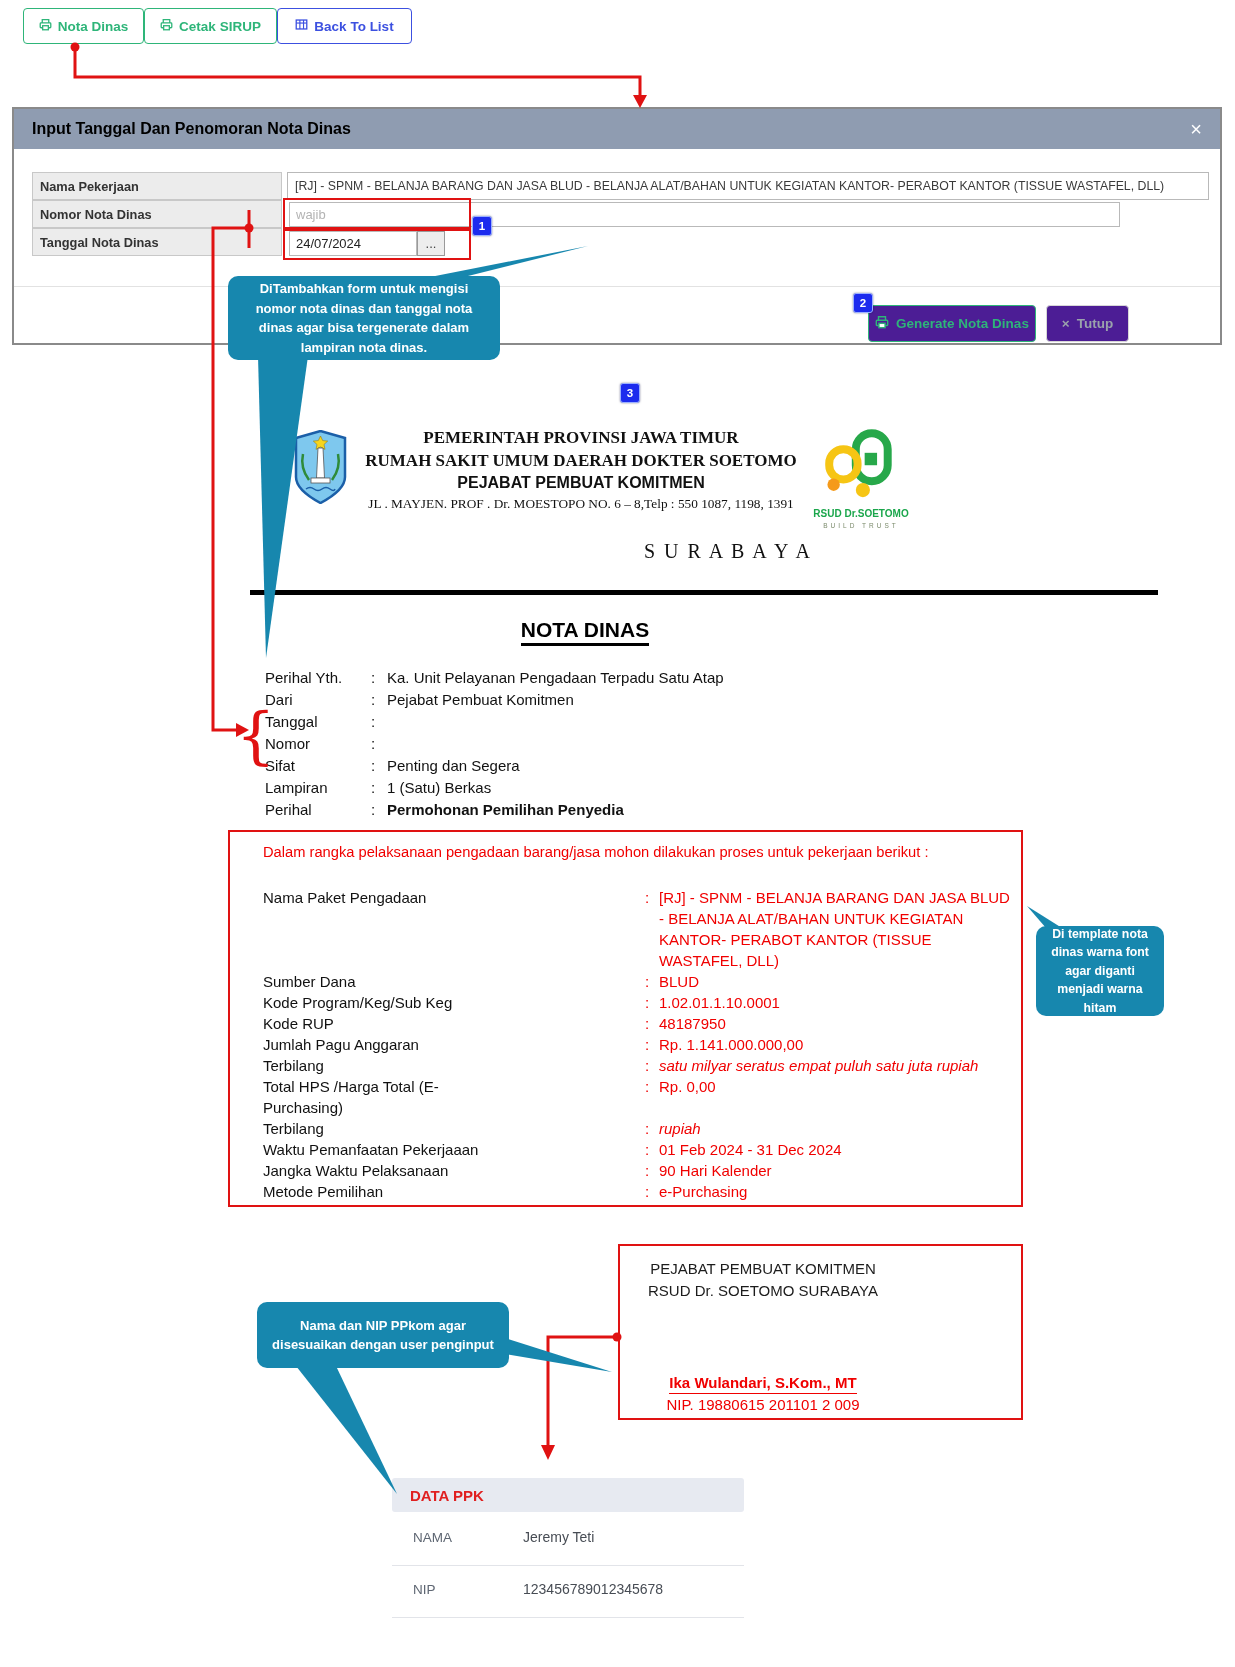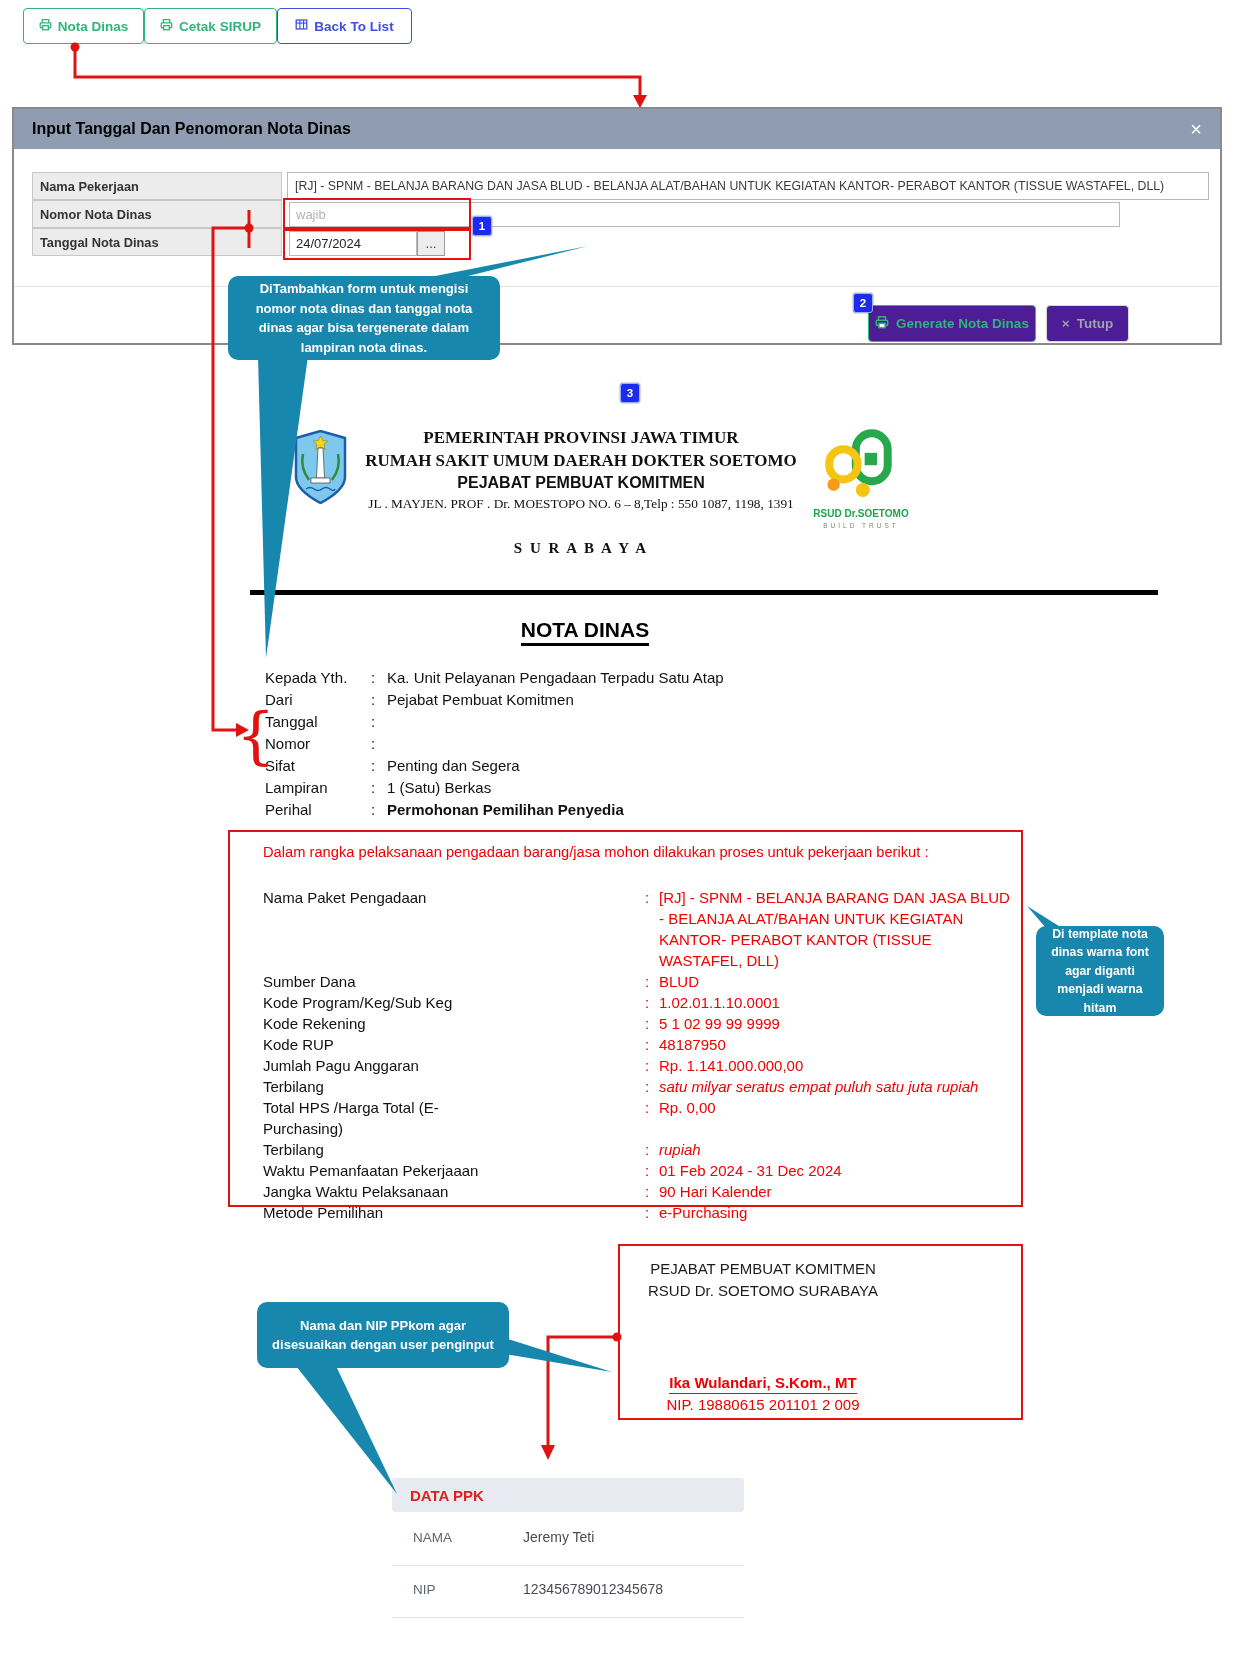--- a/index.html
+++ b/index.html
@@ -199,30 +199,30 @@
       </svg>
     </div>
     <div id="rsud-title">RSUD Dr.SOETOMO</div>
     <div id="rsud-sub">BUILD TRUST</div>
   </div>
 
   <div class="doc-h serif" style="top:428px;font-weight:bold;font-size:17px;">PEMERINTAH PROVINSI JAWA TIMUR</div>
   <div class="doc-h serif" style="top:451px;font-weight:bold;font-size:17px;">RUMAH SAKIT UMUM DAERAH DOKTER SOETOMO</div>
   <div class="doc-h" style="top:474px;font-weight:bold;font-size:16px;">PEJABAT PEMBUAT KOMITMEN</div>
   <div class="doc-h serif" style="top:496px;font-size:13.3px;">JL . MAYJEN. PROF . Dr. MOESTOPO NO. 6 – 8,Telp : 550 1087, 1198, 1391</div>
-  <div class="doc-h serif" style="top:540px;font-weight:bold;font-size:15px;letter-spacing:2px;">S U R A B A Y A</div>
+  <div class="doc-h serif" style="top:540px;font-weight:normal;font-size:20px;letter-spacing:2px;text-align:right;">S U R A B A Y A</div>
   <div id="doc-rule"></div>
 
   <div id="doc-title-wrap">
     <span id="doc-title">NOTA DINAS</span>
   </div>
 
   <div id="meta">
     <div class="mrow">
-        <span class="ml">Kepada Yth.</span>
+        <span class="ml">Perihal Yth.</span>
         <span class="mc"></span>
         <span class="mv">Ka. Unit Pelayanan Pengadaan Terpadu Satu Atap</span>
       </div>
     <div class="mrow">
         <span class="ml">Dari</span>
         <span class="mc"></span>
         <span class="mv">Pejabat Pembuat Komitmen</span>
       </div>
     <div class="mrow">
         <span class="ml">Tanggal</span>
@@ -261,25 +261,20 @@
       </div>
     <div class="lrow">
         <span class="ll">Sumber Dana</span>
         <span class="lc"></span>
         <span class="lv">BLUD</span>
       </div>
     <div class="lrow">
         <span class="ll">Kode Program/Keg/Sub Keg</span>
         <span class="lc"></span>
         <span class="lv">1.02.01.1.10.0001</span>
-      </div>
-    <div class="lrow">
-        <span class="ll">Kode Rekening</span>
-        <span class="lc"></span>
-        <span class="lv">5 1 02 99 99 9999</span>
       </div>
     <div class="lrow">
         <span class="ll">Kode RUP</span>
         <span class="lc"></span>
         <span class="lv">48187950</span>
       </div>
     <div class="lrow">
         <span class="ll">Jumlah Pagu Anggaran</span>
         <span class="lc"></span>
         <span class="lv">Rp. 1.141.000.000,00</span>

